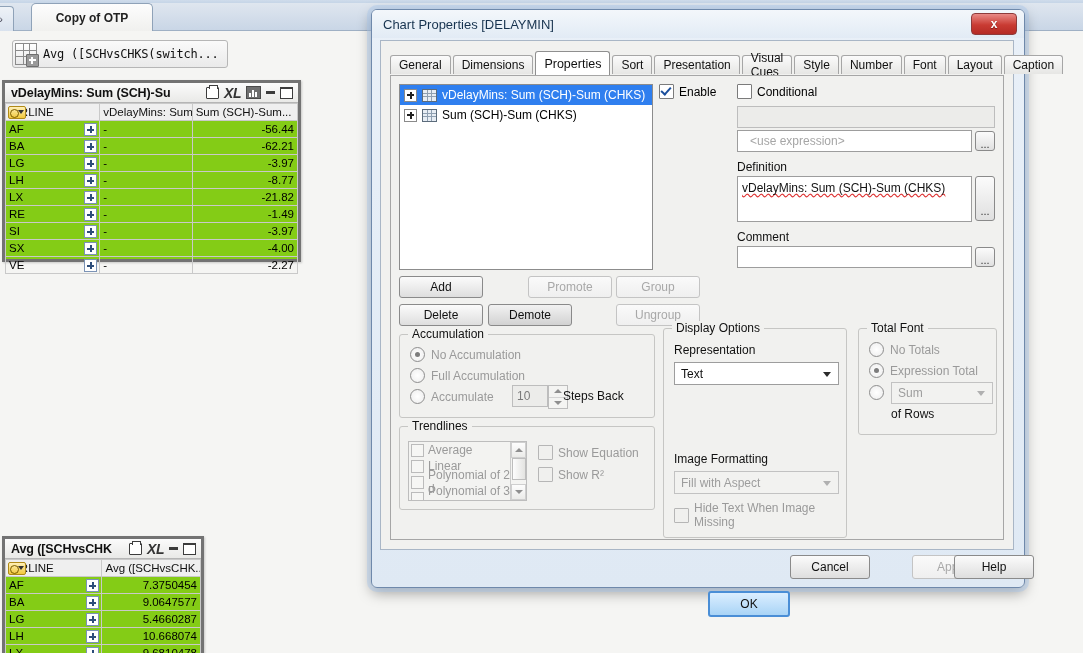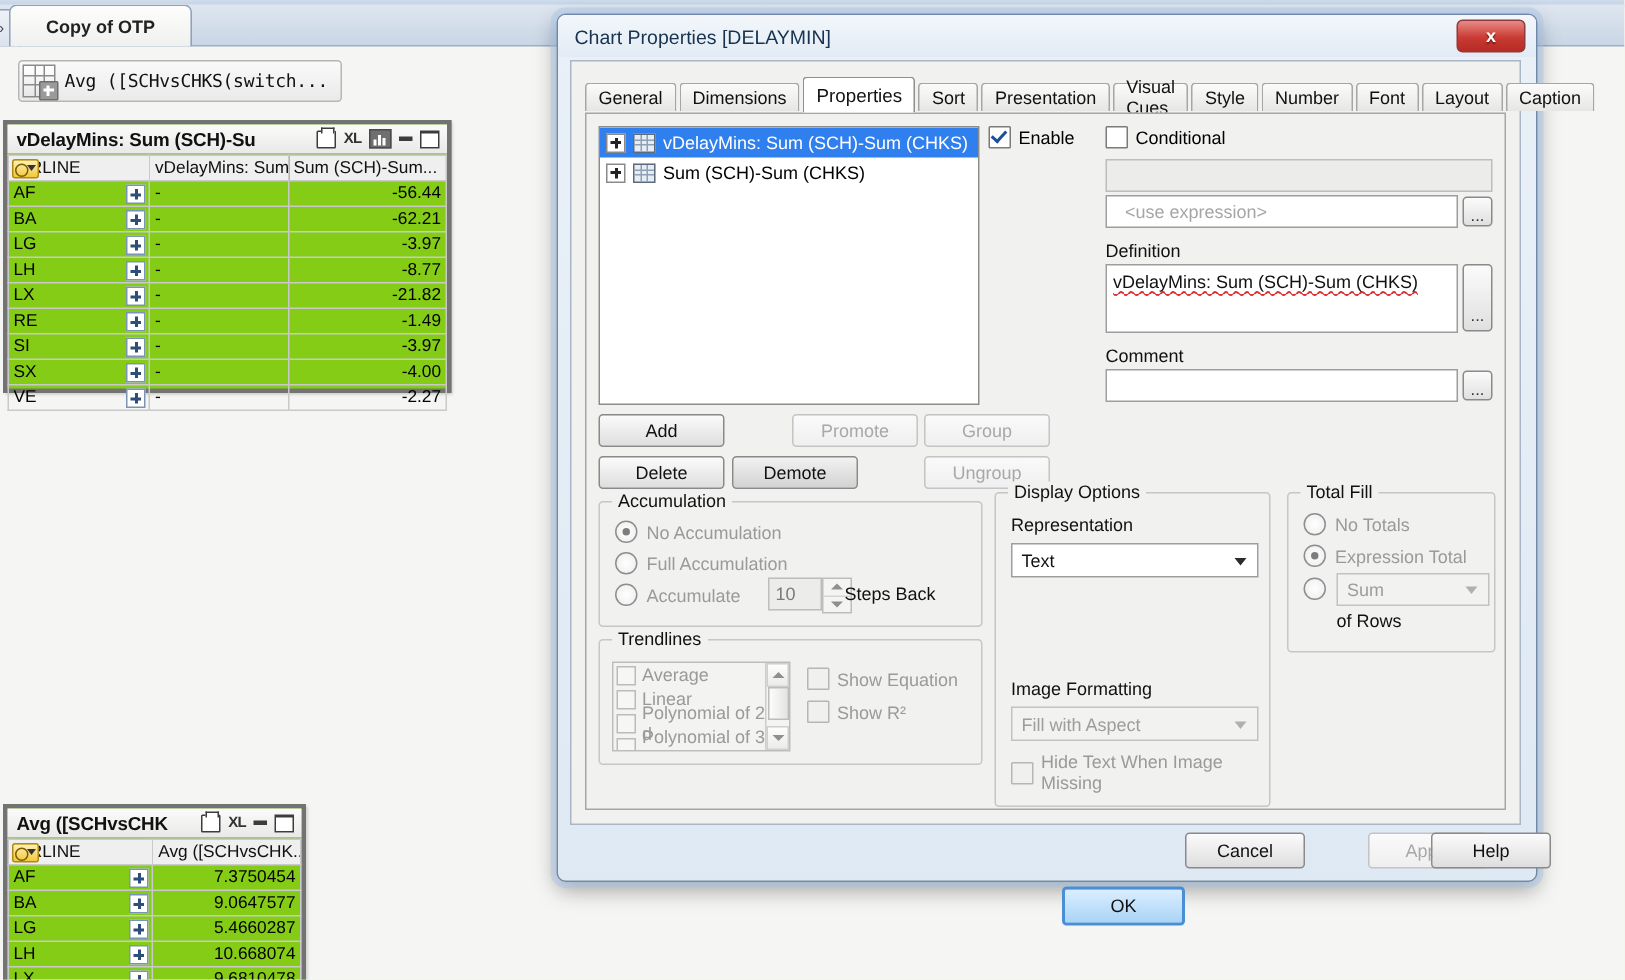--- a/index.html
+++ b/index.html
@@ -17,21 +17,21 @@
   #tabstrip{position:absolute;left:0;top:3px;width:1083px;height:27px;
     background:linear-gradient(#dfe6ef,#c9d6e6);border-bottom:1px solid #9fb0c4;}
   .app-tab{position:absolute;top:3px;height:27px;
     background:linear-gradient(#fdfdfd,#f0f0ee);
     border:1px solid #8fa2b8;border-bottom:none;
     border-radius:5px 5px 0 0;
     font-weight:bold;font-size:12px;color:#222;
     display:flex;align-items:center;justify-content:center;}
   #tab-prev{left:-14px;width:26px;top:6px;height:24px;border-radius:4px 4px 0 0;
     background:linear-gradient(#eef2f7,#d9e2ee);font-weight:normal;font-size:10px;color:#445;}
-  #tab-main{left:6px;width:120px;}
+  #tab-main{left:31px;width:120px;}
   #sheet-object-btn{position:absolute;left:12px;top:40px;height:26px;
     display:flex;align-items:center;
     background:linear-gradient(#fafafa,#eaeaea);
     border:1px solid #b6b6b6;border-radius:3px;padding:0 8px 0 2px;}
   #sheet-object-btn .lbl{font-family:"DejaVu Sans Mono", monospace;font-size:12px;
     color:#111;padding-left:6px;letter-spacing:-0.2px;}
   .grid-icon{width:20px;height:20px;position:relative;display:inline-block;
     background:linear-gradient(#ffffff,#e8e8e8);border:1px solid #8b8b8b;}
   .grid-icon i{position:absolute;background:#8b8b8b;}
   .grid-icon .h1{left:0;top:6px;width:100%;height:1px;}
@@ -48,21 +48,21 @@
   .qv-object{position:absolute;background:#84cc16;border:3px solid #737373;
     box-shadow:1px 1px 2px rgba(0,0,0,.18);}
   .qv-caption{height:19px;display:flex;align-items:center;
     background:linear-gradient(#fbfbfb,#e9e9e7);
     border-bottom:1px solid #b5b5b5;padding:0 3px 0 6px;}
   .qv-caption .title{font-weight:bold;font-size:12.5px;color:#111;white-space:nowrap;
     overflow:hidden;flex:1;letter-spacing:-0.1px;}
   .cap-icons{display:flex;align-items:center;gap:5px;padding-right:2px;}
   .ic-print{width:11px;height:10px;border:1px solid #3c3c3c;border-radius:1px;position:relative;background:#fff;}
   .ic-print:after{content:"";position:absolute;left:2px;top:-3px;width:7px;height:3px;border:1px solid #3c3c3c;border-bottom:none;background:#fff;}
-  .ic-xl{font-size:10px;font-weight:bold;color:#333;letter-spacing:-0.5px;}
+  .ic-xl{font-size:14px;font-weight:bold;color:#333;letter-spacing:-0.5px;font-style:italic;}
   .ic-chart{width:13px;height:11px;background:#6f6f6f;position:relative;border:1px solid #4a4a4a;}
   .ic-chart b{position:absolute;bottom:1px;width:2px;background:#fff;}
   .ic-chart b:nth-child(1){left:2px;height:4px;}
   .ic-chart b:nth-child(2){left:5px;height:7px;}
   .ic-chart b:nth-child(3){left:8px;height:5px;}
   .ic-min{width:9px;height:3px;background:#3c3c3c;margin-bottom:1px;}
   .ic-max{width:11px;height:9px;border:1px solid #3c3c3c;border-top-width:2px;background:#fff;}
 
   table.qv-grid{border-collapse:collapse;width:100%;table-layout:fixed;}
   table.qv-grid th,table.qv-grid td{
@@ -571,21 +571,21 @@
           <span>Fill with Aspect</span>
           <span class="arr"></span>
         </div>
         <div class="chk dis" style="position:absolute;left:10px;top:172px;">
           <span class="box"></span>
           <span>Hide Text When Image Missing</span>
           </div>
       </div>
 
       <div class="grp" style="left:467px;top:252px;width:137px;height:105px;">
-        <span class="lg">Total Fill</span>
+        <span class="lg">Total Font</span>
         <div class="rad dis" style="position:absolute;left:10px;top:13px;">
           <span class="dot"></span>
           <span>No Totals</span>
           </div>
         <div class="rad on dis" style="position:absolute;left:10px;top:34px;">
           <span class="dot"></span>
           <span>Expression Total</span>
           </div>
         <div class="rad dis" style="position:absolute;left:10px;top:56px;">
           <span class="dot"></span>

